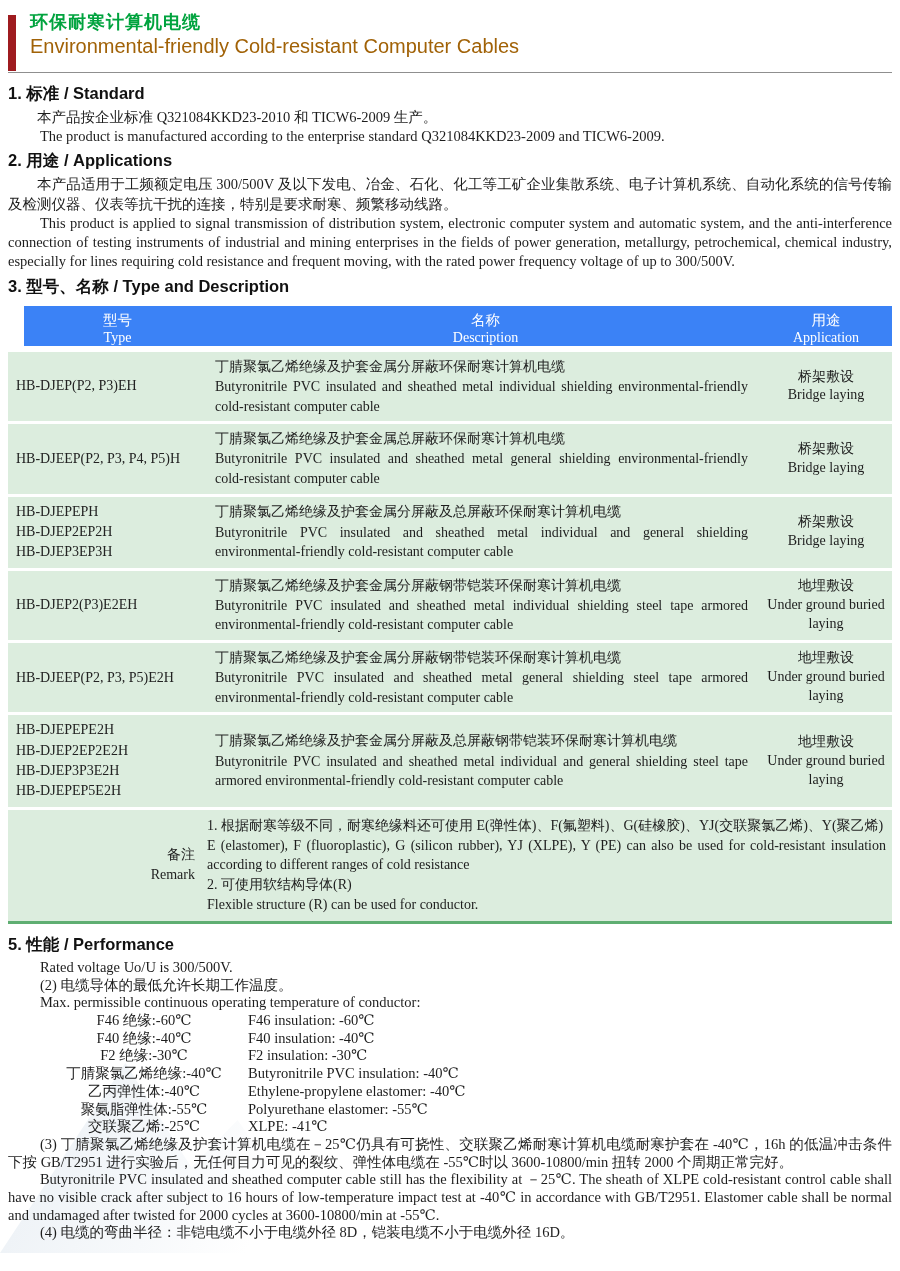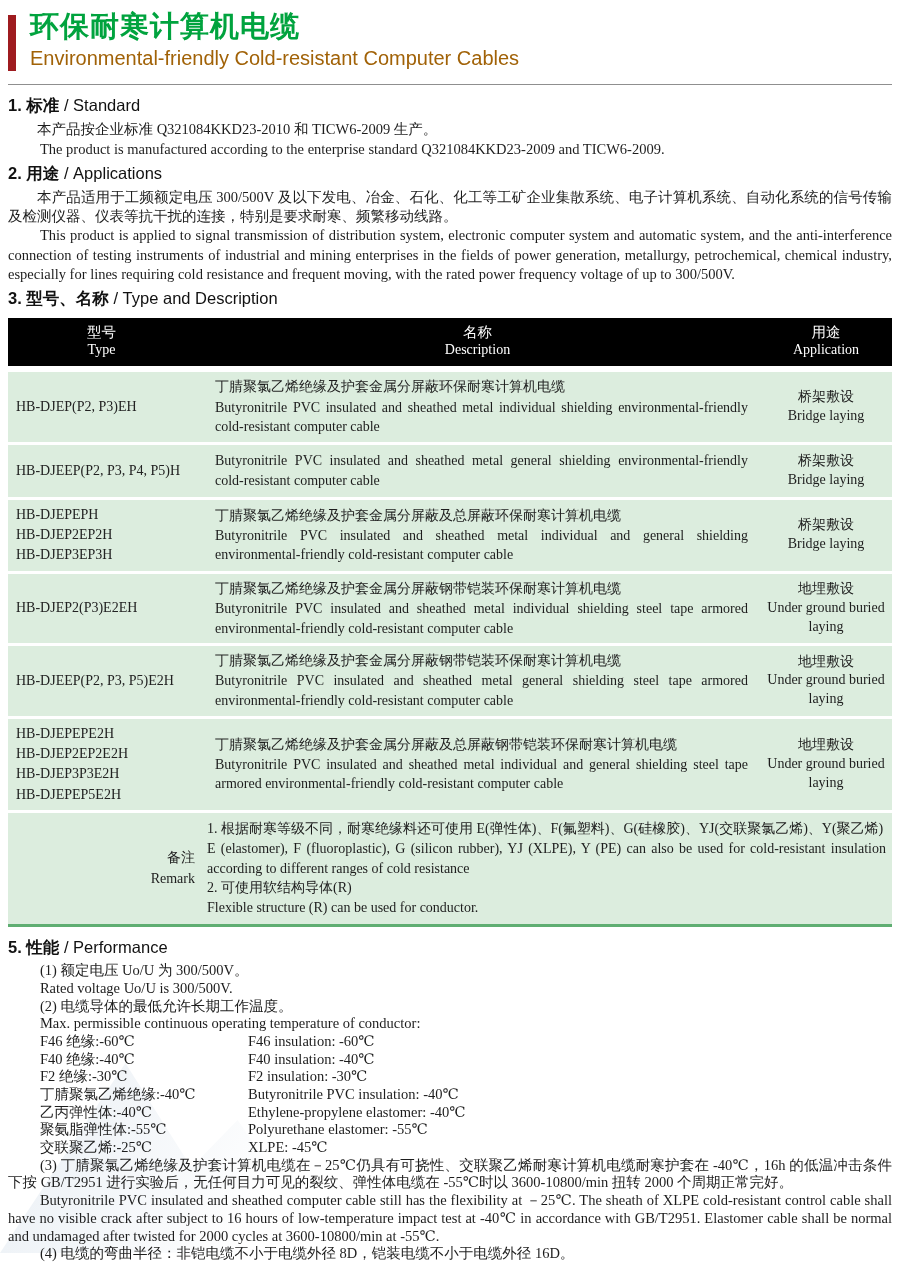--- a/index.html
+++ b/index.html
@@ -8,41 +8,41 @@
     width:900px; height:1271px; overflow:hidden; position:relative;
     font-family:"Liberation Serif","DejaVu Serif",serif;
     color:#1d1d1d;
   }
   .page { position:relative; padding:10px 8px 0 8px; z-index:2; }
 
   
   .title-block { position:relative; padding-left:22px; margin-top:2px; }
   .red-bar { position:absolute; left:0; top:3px; width:8px; height:56px; background:#9e1b1f; }
   .title-cn {
-    font-family:Liberation Mono, monospace;
-    font-weight:bold; font-size:29px; color:#00a33e; line-height:1.15; letter-spacing:1px;
+    font-family:Liberation Sans, sans-serif;
+    font-weight:bold; font-size:18px; color:#00a33e; line-height:1.15; letter-spacing:1px;
   }
   .title-en {
     font-family:"Liberation Sans","DejaVu Sans",sans-serif;
     font-weight:400; font-size:20px; color:#a16207; margin-top:2px;
   }
   .top-rule { border:none; border-top:1.5px solid #8f8f8f; margin:14px 0 10px 0; }
 
   
   .sec-head { font-family:"Liberation Sans","DejaVu Sans",sans-serif; font-size:16.5px; margin:4px 0 3px 0; color:#111; }
   .sec-head .cn { font-weight:bold;margin-top:36px; }
-  .sec-head .en { font-weight:400; }
+  .sec-head .en { font-weight:700; }
 
   
   .para { font-size:14.5px; line-height:1.33; text-indent:2.2em; text-align:justify; }
   .para.cjk { text-indent:2em; }
 
   
   .ptable { margin-top:8px; width:884px; font-size:14px; }
-  .t-head { display:flex; background:#000000; color:#ffffff; text-align:center; padding:5px 0 8px 0; margin-bottom:6px; }
+  .t-head { display:flex; background:#3b82f6; color:#ffffff; text-align:center; padding:5px 0 0 0; margin-bottom:6px;margin-left:16px; }
   .t-head .h-cn { display:block; font-size:14.5px; }
   .t-head .h-en { display:block; font-size:14px; }
   .col-type { width:187px; flex:none; }
   .col-desc { flex:1; padding:0 12px; }
   .col-app  { width:132px; flex:none; text-align:center; }
   .t-row { display:flex; align-items:center; background:#dcedde; margin-bottom:3px; padding:5px 0; min-height:52px; }
   .cell-type { width:187px; flex:none; text-align:left; white-space:pre-line; line-height:1.45; color:#222;margin-left:8px; }
   .cell-desc { flex:1; padding:0 12px; }
   .cell-desc .d-cn { line-height:1.45; }
   .cell-desc .d-en { line-height:1.4; text-align:justify; }
@@ -51,21 +51,21 @@
   .remark-label { width:187px; flex:none; text-align:right; line-height:1.45; }
   .remark-body { flex:1; padding:0 6px 0 12px; line-height:1.42; }
   .remark-body div { text-align:justify; }
 
   
   .perf { margin-top:10px; font-size:14.5px; }
   .perf .line { line-height:1.22; text-indent:2.2em; }
   .perf .wrap-para { line-height:1.22; text-indent:2.2em; text-align:justify; }
   .temps { margin-left:32px; }
   .temp-row { display:flex; line-height:1.22; }
-  .temp-cn { width:208px; flex:none; }
+  .temp-cn { width:208px; flex:none;text-align:center; }
   .temp-en { flex:1; }
 
   
   .watermark {
     position:absolute; left:0; bottom:18px; width:330px; height:190px; z-index:1;
     background:linear-gradient(115deg, rgba(168,190,212,0.45) 0%, rgba(200,214,228,0.25) 55%, rgba(255,255,255,0) 80%);
     clip-path:polygon(0 100%, 38% 0, 58% 55%, 72% 30%, 100% 100%);
     opacity:0.55;
   }
 </style>
@@ -117,20 +117,21 @@
       </div>
       <div class="cell-app">
         <div>桥架敷设</div>
         <div>Bridge laying</div>
       </div>
     </div>
 
     <div class="t-row">
       <div class="cell-type">HB-DJEEP(P2, P3, P4, P5)H</div>
       <div class="cell-desc">
+        <div class="d-cn">丁腈聚氯乙烯绝缘及护套金属总屏蔽环保耐寒计算机电缆</div>
         <div class="d-en">Butyronitrile PVC insulated and sheathed metal general shielding environmental-friendly cold-resistant computer cable</div>
       </div>
       <div class="cell-app">
         <div>桥架敷设</div>
         <div>Bridge laying</div>
       </div>
     </div>
 
     <div class="t-row">
       <div class="cell-type">HB-DJEPEPH
@@ -195,21 +196,20 @@
         <div>E (elastomer), F (fluoroplastic), G (silicon rubber), YJ (XLPE), Y (PE) can also be used for cold-resistant insulation according to different ranges of cold resistance</div>
         <div>2. 可使用软结构导体(R)</div>
         <div>Flexible structure (R) can be used for conductor.</div>
       </div>
     </div>
   </div>
 
   <div class="perf">
     <div class="sec-head"><span class="cn">5. 性能</span><span class="en"> / Performance</span></div>
 
-    <div class="line">(1) 额定电压 Uo/U 为 300/500V。</div>
     <div class="line">Rated voltage Uo/U is 300/500V.</div>
     <div class="line">(2) 电缆导体的最低允许长期工作温度。</div>
     <div class="line">Max. permissible continuous operating temperature of conductor:</div>
 
     <div class="temps">
       <div class="temp-row">
           <span class="temp-cn">F46 绝缘:-60℃</span>
           <span class="temp-en">F46 insulation: -60℃</span>
         </div>
       <div class="temp-row">
@@ -227,21 +227,21 @@
       <div class="temp-row">
           <span class="temp-cn">乙丙弹性体:-40℃</span>
           <span class="temp-en">Ethylene-propylene elastomer: -40℃</span>
         </div>
       <div class="temp-row">
           <span class="temp-cn">聚氨脂弹性体:-55℃</span>
           <span class="temp-en">Polyurethane elastomer: -55℃</span>
         </div>
       <div class="temp-row">
           <span class="temp-cn">交联聚乙烯:-25℃</span>
-          <span class="temp-en">XLPE: -45℃</span>
+          <span class="temp-en">XLPE: -41℃</span>
         </div>
     </div>
 
     <div class="wrap-para">(3) 丁腈聚氯乙烯绝缘及护套计算机电缆在－25℃仍具有可挠性、交联聚乙烯耐寒计算机电缆耐寒护套在 -40℃，16h 的低温冲击条件下按 GB/T2951 进行实验后，无任何目力可见的裂纹、弹性体电缆在 -55℃时以 3600-10800/min 扭转 2000 个周期正常完好。</div>
     <div class="wrap-para">Butyronitrile PVC insulated and sheathed computer cable still has the flexibility at －25℃. The sheath of XLPE cold-resistant control cable shall have no visible crack after subject to 16 hours of low-temperature impact test at -40℃ in accordance with GB/T2951. Elastomer cable shall be normal and undamaged after twisted for 2000 cycles at 3600-10800/min at -55℃.</div>
     <div class="line">(4) 电缆的弯曲半径：非铠电缆不小于电缆外径 8D，铠装电缆不小于电缆外径 16D。</div>
 
   </div>
 
 </div>

